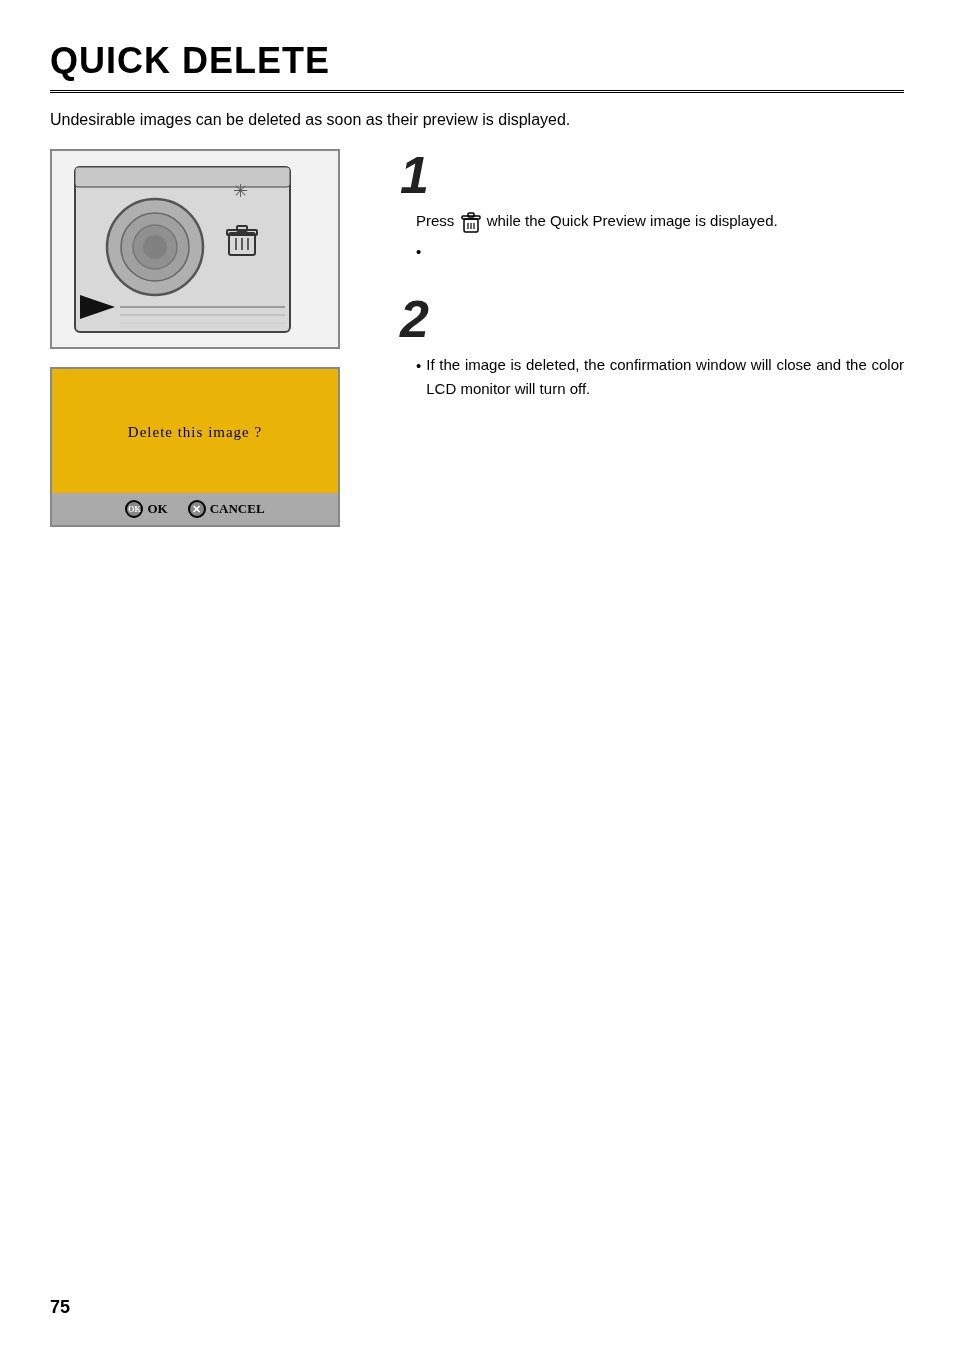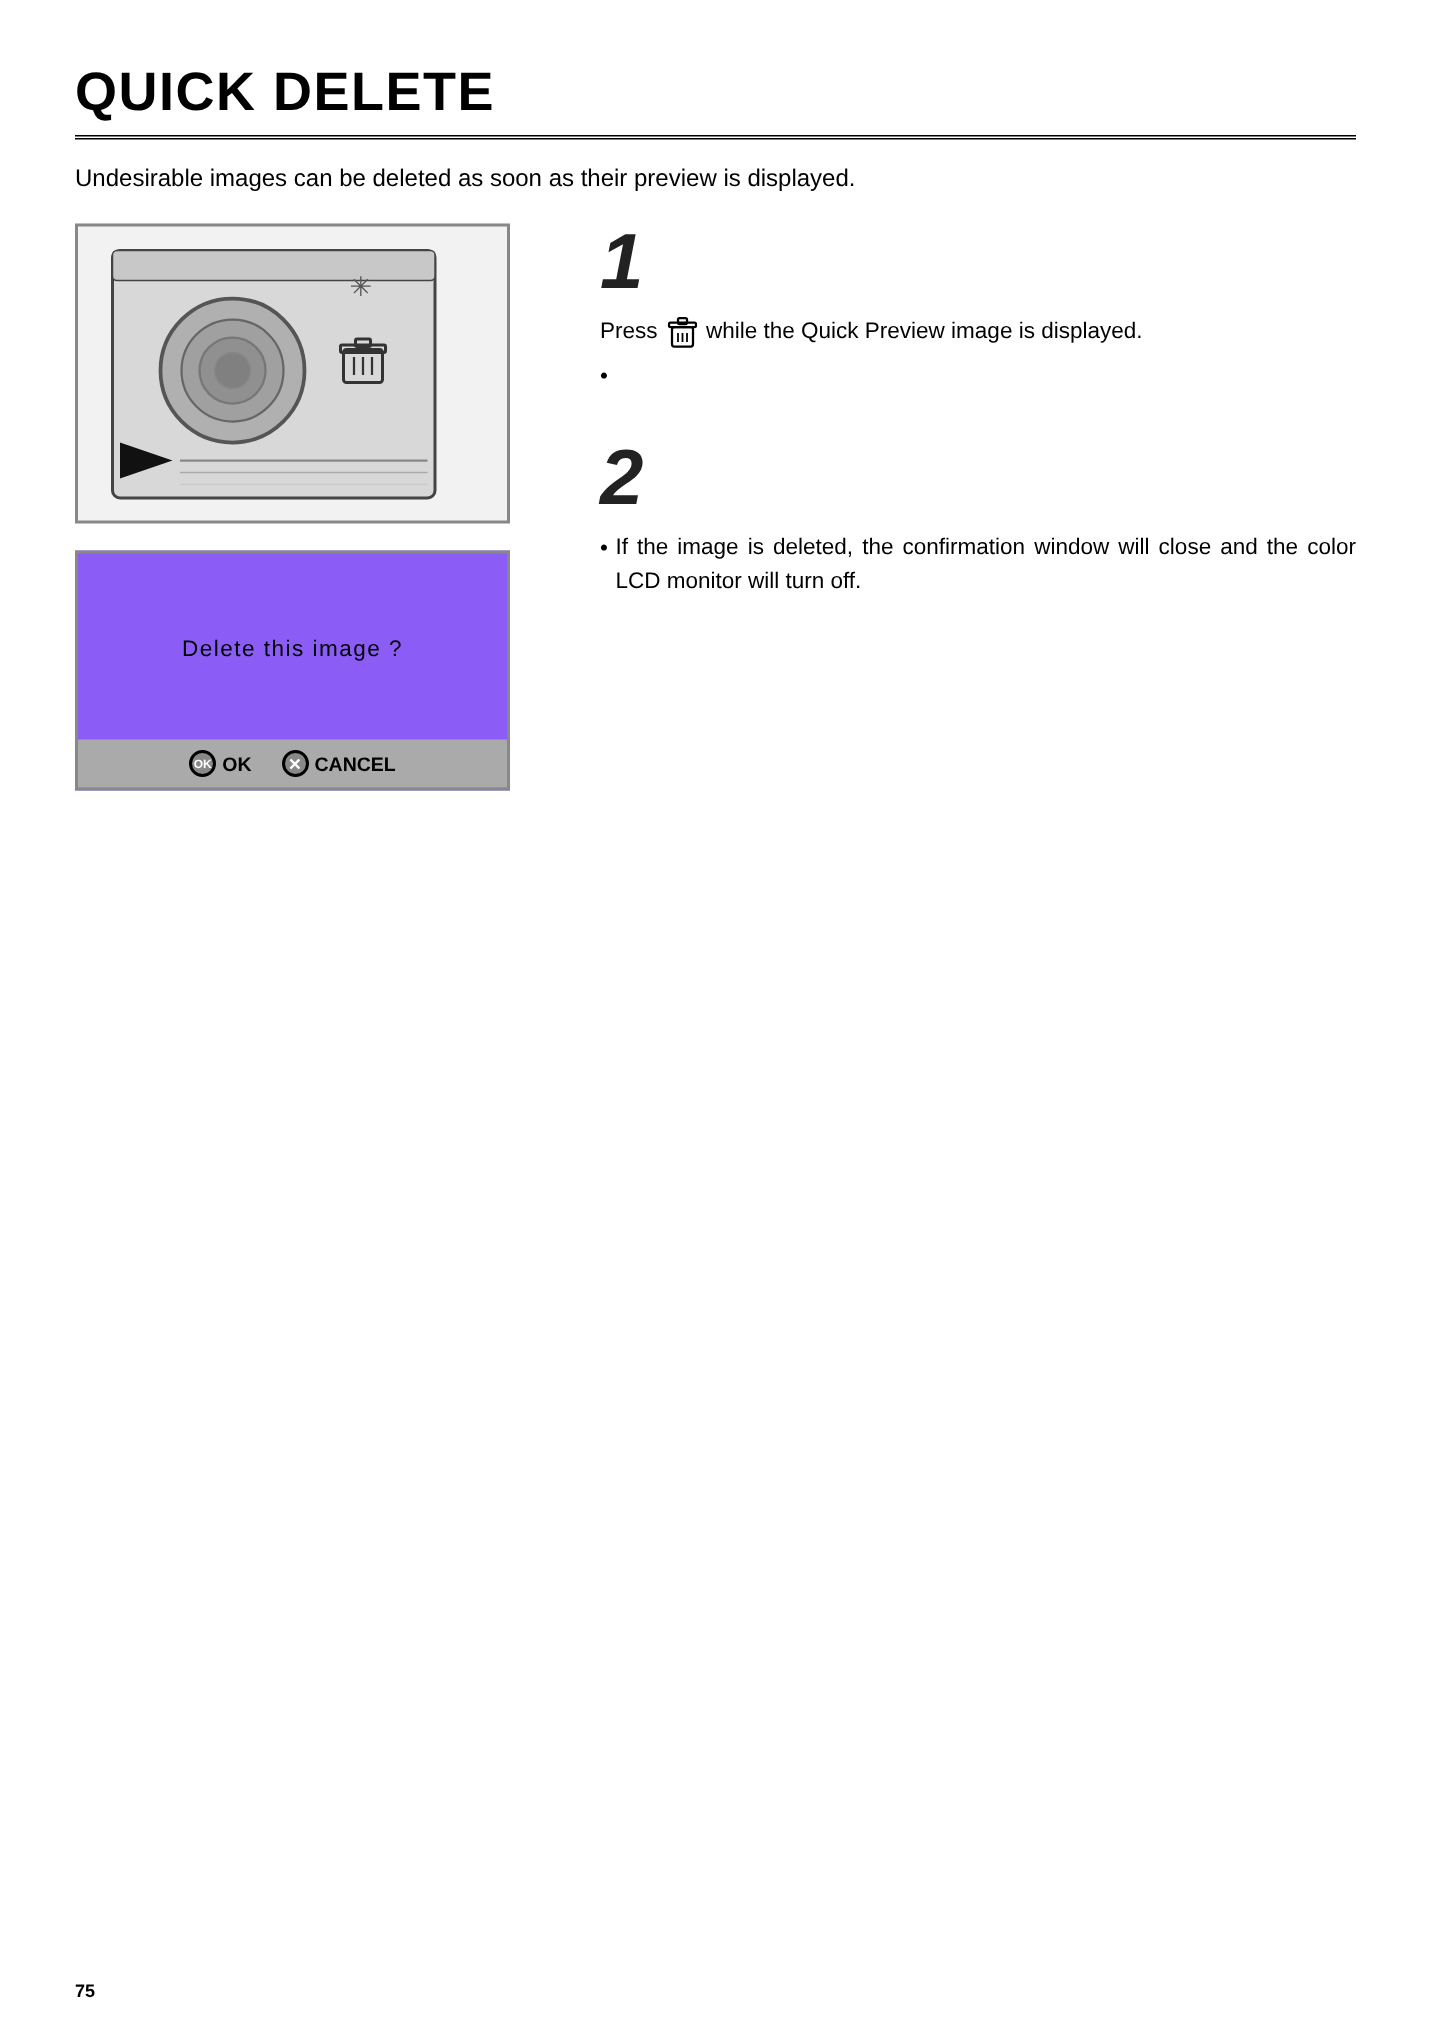--- a/index.html
+++ b/index.html
@@ -37,26 +37,27 @@
     }
     .right-column {
       flex: 1;
       padding-left: 30px;
     }
     
     .dialog-box {
       border: 2px solid #888;
       width: 290px;
       height: 160px;
-      background: #8b5cf6;
+      background: #eab308;
       display: flex;
       flex-direction: column;
       justify-content: center;
       align-items: center;
       position: relative;
+      font-family: Liberation Serif, serif;
     }
     .dialog-text {
       font-size: 15px;
       letter-spacing: 1px;
       margin-bottom: 30px;
       text-align: center;
     }
     .dialog-footer {
       position: absolute;
       bottom: 0;
@@ -111,20 +112,21 @@
       color: #222;
       font-style: italic;
     }
     .step-block {
       margin-bottom: 30px;
     }
     .step-text {
       font-size: 15px;
       line-height: 1.55;
       text-align: justify;
+      margin-left: 16px;
     }
     .step-text p {
       margin-bottom: 6px;
     }
     .step-text .bullet {
       display: flex;
       gap: 5px;
       align-items: flex-start;
     }
     .step-text .bullet-dot {
@@ -168,23 +170,23 @@
       color: white;
       font-size: 13px;
       font-weight: bold;
       text-align: center;
       line-height: 20px;
       vertical-align: middle;
       margin: 0 1px;
     }
     .page-number {
       position: absolute;
-      bottom: 23px;
+      bottom: 39px;
       left: 50px;
-      font-size: 12px;
+      font-size: 18px;
       font-weight: bold;
     }
     
     .camera-svg-container {
       width: 290px;
       height: 200px;
       border: 2px solid #888;
       margin-bottom: 18px;
       background: #f2f2f2;
       display: flex;

